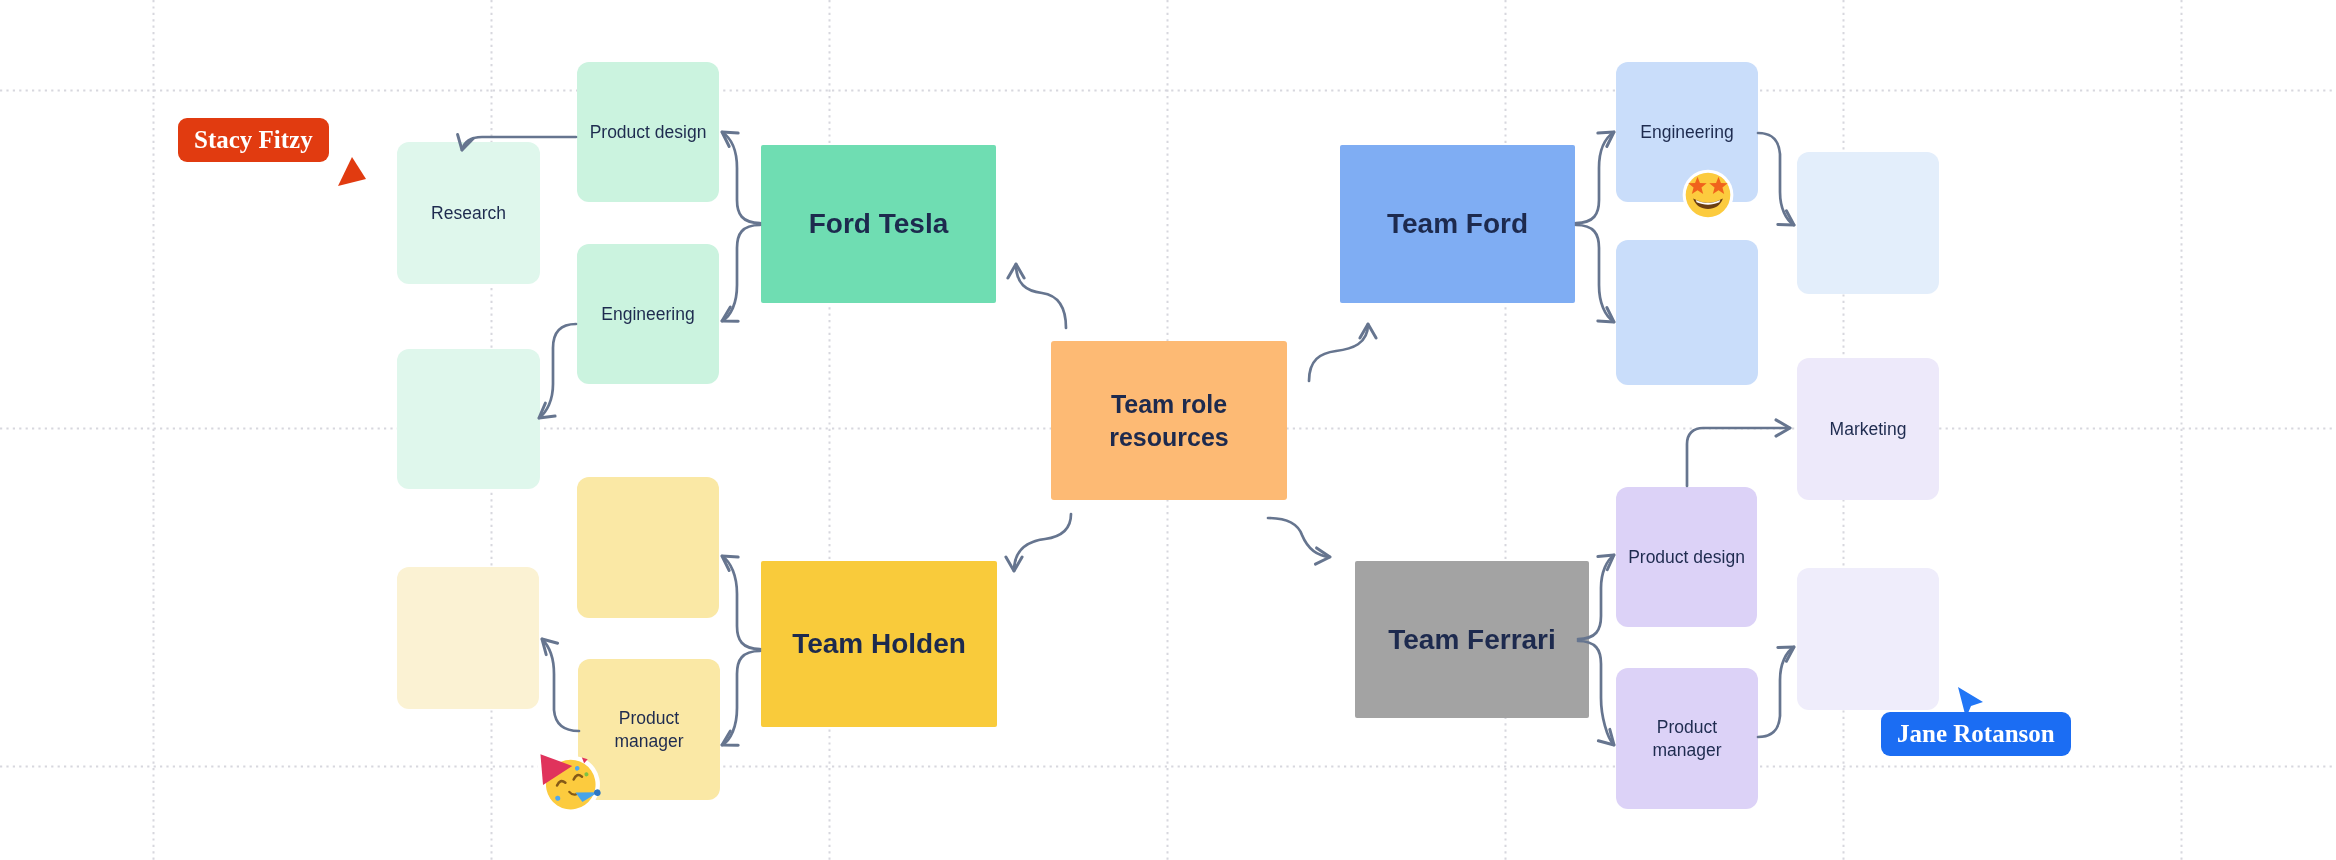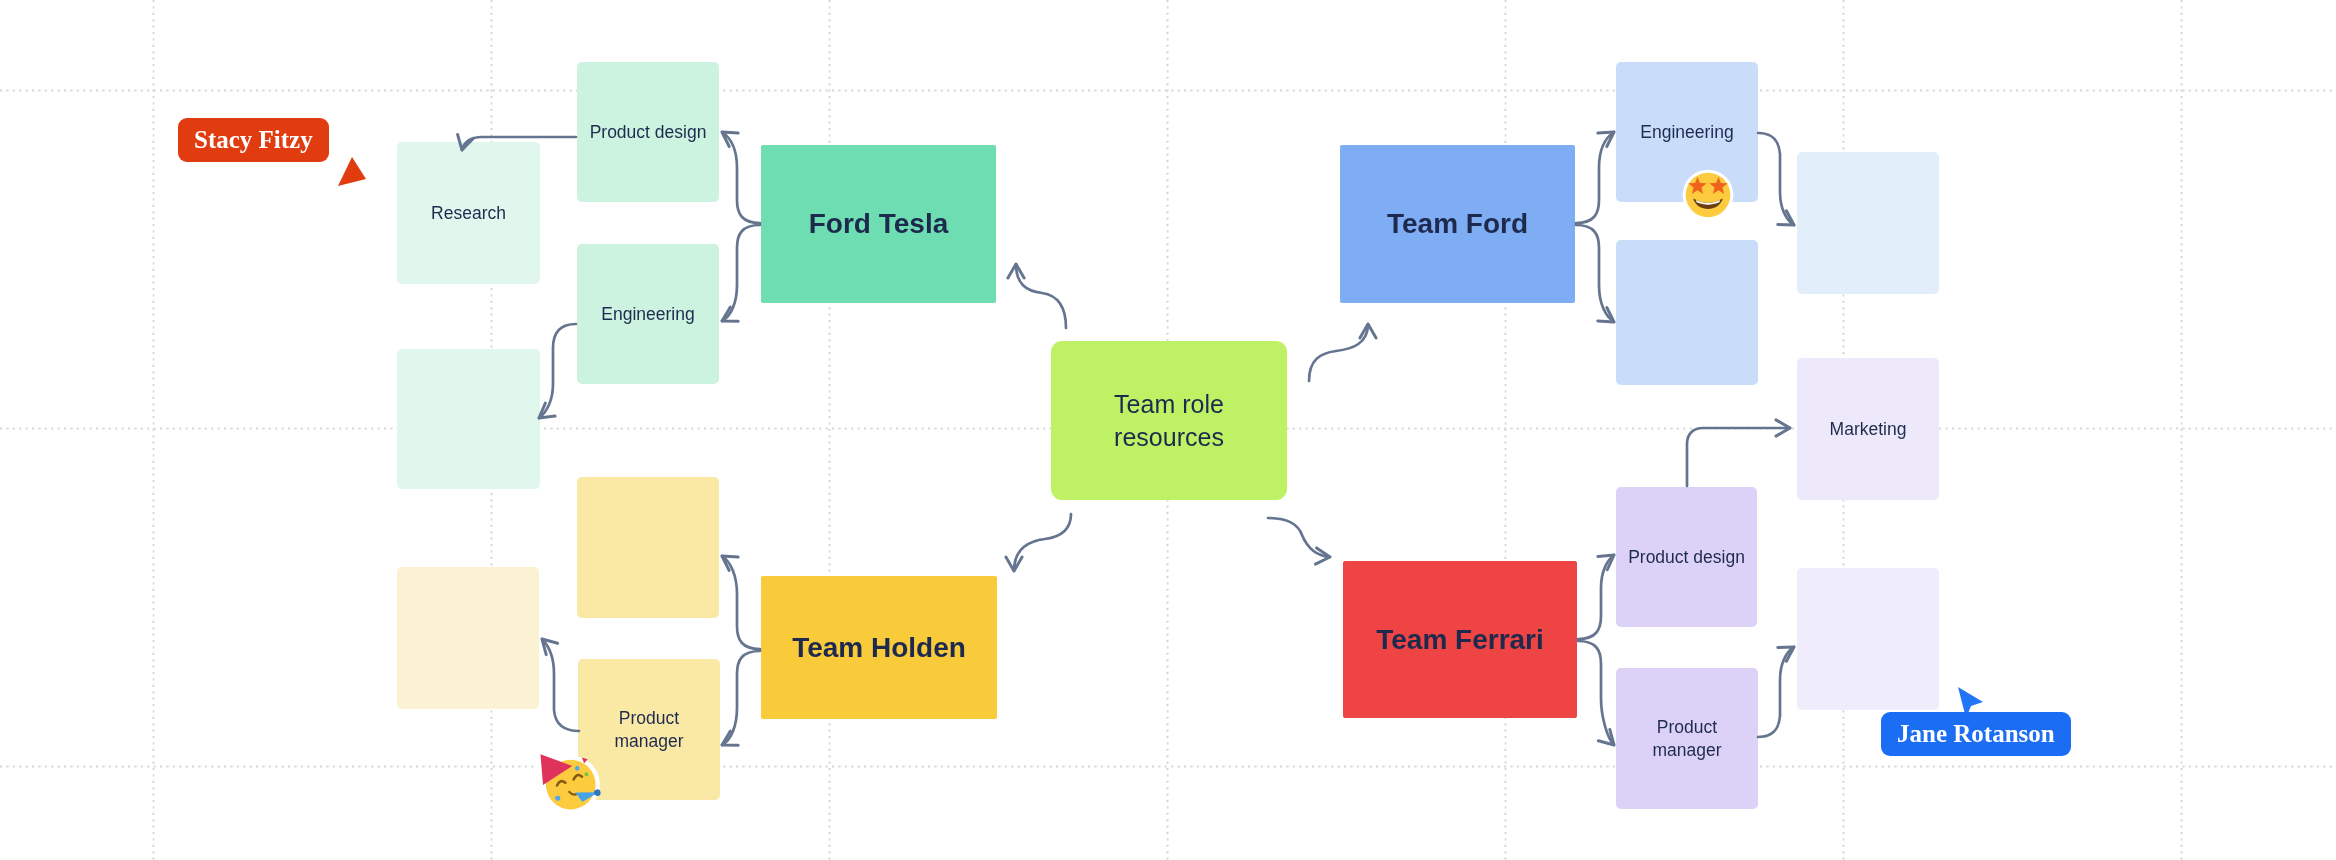--- a/index.html
+++ b/index.html
@@ -1,40 +1,40 @@
 <!DOCTYPE html>
 <html><head>
 <meta charset="utf-8">
 <style>
   html,body{margin:0;padding:0;background:#ffffff;}
   .canvas{position:relative;width:2336px;height:860px;background:#ffffff;overflow:hidden;
           font-family:"Liberation Sans",sans-serif;color:#1e2b4f;}
   .layer{position:absolute;left:0;top:0;width:2336px;height:860px;}
   .sticky{position:absolute;display:flex;align-items:center;justify-content:center;
           text-align:center;font-size:17.5px;font-weight:500;line-height:1.28;
-          color:#1e2b4f;border-radius:5px;padding:10px;box-sizing:border-box;}
+          color:#1e2b4f;border-radius:12px;padding:10px;box-sizing:border-box;}
   .team{position:absolute;display:flex;align-items:center;justify-content:center;
         font-size:28px;font-weight:600;color:#1d2a4e;border-radius:2px;}
   .center-node{position:absolute;display:flex;align-items:center;justify-content:center;
-        text-align:center;font-size:25px;font-weight:400;line-height:1.3;color:#1d2a4e;
-        background:#bef264;border-radius:11px;}
+        text-align:center;font-size:25px;font-weight:700;line-height:1.3;color:#1d2a4e;
+        background:#fdba74;border-radius:3px;}
   .center-node span{display:block;width:180px;}
   .bg-mint{background:#cbf3df;}
   .bg-mint-light{background:#dff7ec;}
   .bg-tesla{background:#6fddb2;}
   .bg-yellow{background:#fae8a5;}
   .bg-yellow-light{background:#fbf2d3;}
   .bg-holden{background:#f9cb3b;}
   .bg-ford{background:#7fadf3;}
   .bg-blue{background:#c9ddfa;}
   .bg-blue-light{background:#e3eefb;}
   .bg-lav{background:#ede9fa;}
   .bg-purple{background:#dcd2f7;}
   .bg-purple-light{background:#efedfb;}
-  .bg-ferrari{background:#ef4444;}
+  .bg-ferrari{background:#a3a3a3;margin-left:12px;}
   .nametag{position:absolute;display:flex;align-items:center;justify-content:center;
            color:#ffffff;font-size:25px;font-weight:700;border-radius:9px;
            padding:0 16px;height:44px;box-sizing:border-box;white-space:nowrap;font-family:Liberation Serif, serif;}
   .tag-stacy{background:#e13b10;}
   .tag-jane{background:#1b6df3;}
   .sticker{position:absolute;}
 </style>
 </head>
 <body>
 
@@ -57,21 +57,21 @@
 
   <div class="sticky bg-mint-light" style="left:397px;top:142px;width:143px;height:142px;">Research</div>
   <div class="sticky bg-mint" style="left:577px;top:62px;width:142px;height:140px;">Product design</div>
   <div class="sticky bg-mint" style="left:577px;top:244px;width:142px;height:140px;">Engineering</div>
   <div class="sticky bg-mint-light" style="left:397px;top:349px;width:143px;height:140px;"></div>
   <div class="team bg-tesla" style="left:761px;top:145px;width:235px;height:158px;">Ford Tesla</div>
 
   <div class="sticky bg-yellow" style="left:577px;top:477px;width:142px;height:141px;"></div>
   <div class="sticky bg-yellow" style="left:578px;top:659px;width:142px;height:141px;">Product manager</div>
   <div class="sticky bg-yellow-light" style="left:397px;top:567px;width:142px;height:142px;"></div>
-  <div class="team bg-holden" style="left:761px;top:576px;width:236px;height:143px;">Team Holden</div>
+  <div class="team bg-holden" style="left:761px;top:561px;width:236px;height:166px;">Team Holden</div>
 
   <div class="center-node" style="left:1051px;top:341px;width:236px;height:159px;">
     <span>Team role resources</span>
   </div>
 
   <div class="team bg-ford" style="left:1340px;top:145px;width:235px;height:158px;">Team Ford</div>
   <div class="sticky bg-blue" style="left:1616px;top:62px;width:142px;height:140px;">Engineering</div>
   <div class="sticky bg-blue" style="left:1616px;top:240px;width:142px;height:145px;"></div>
   <div class="sticky bg-blue-light" style="left:1797px;top:152px;width:142px;height:142px;"></div>
   <div class="sticky bg-lav" style="left:1797px;top:358px;width:142px;height:142px;">Marketing</div>

